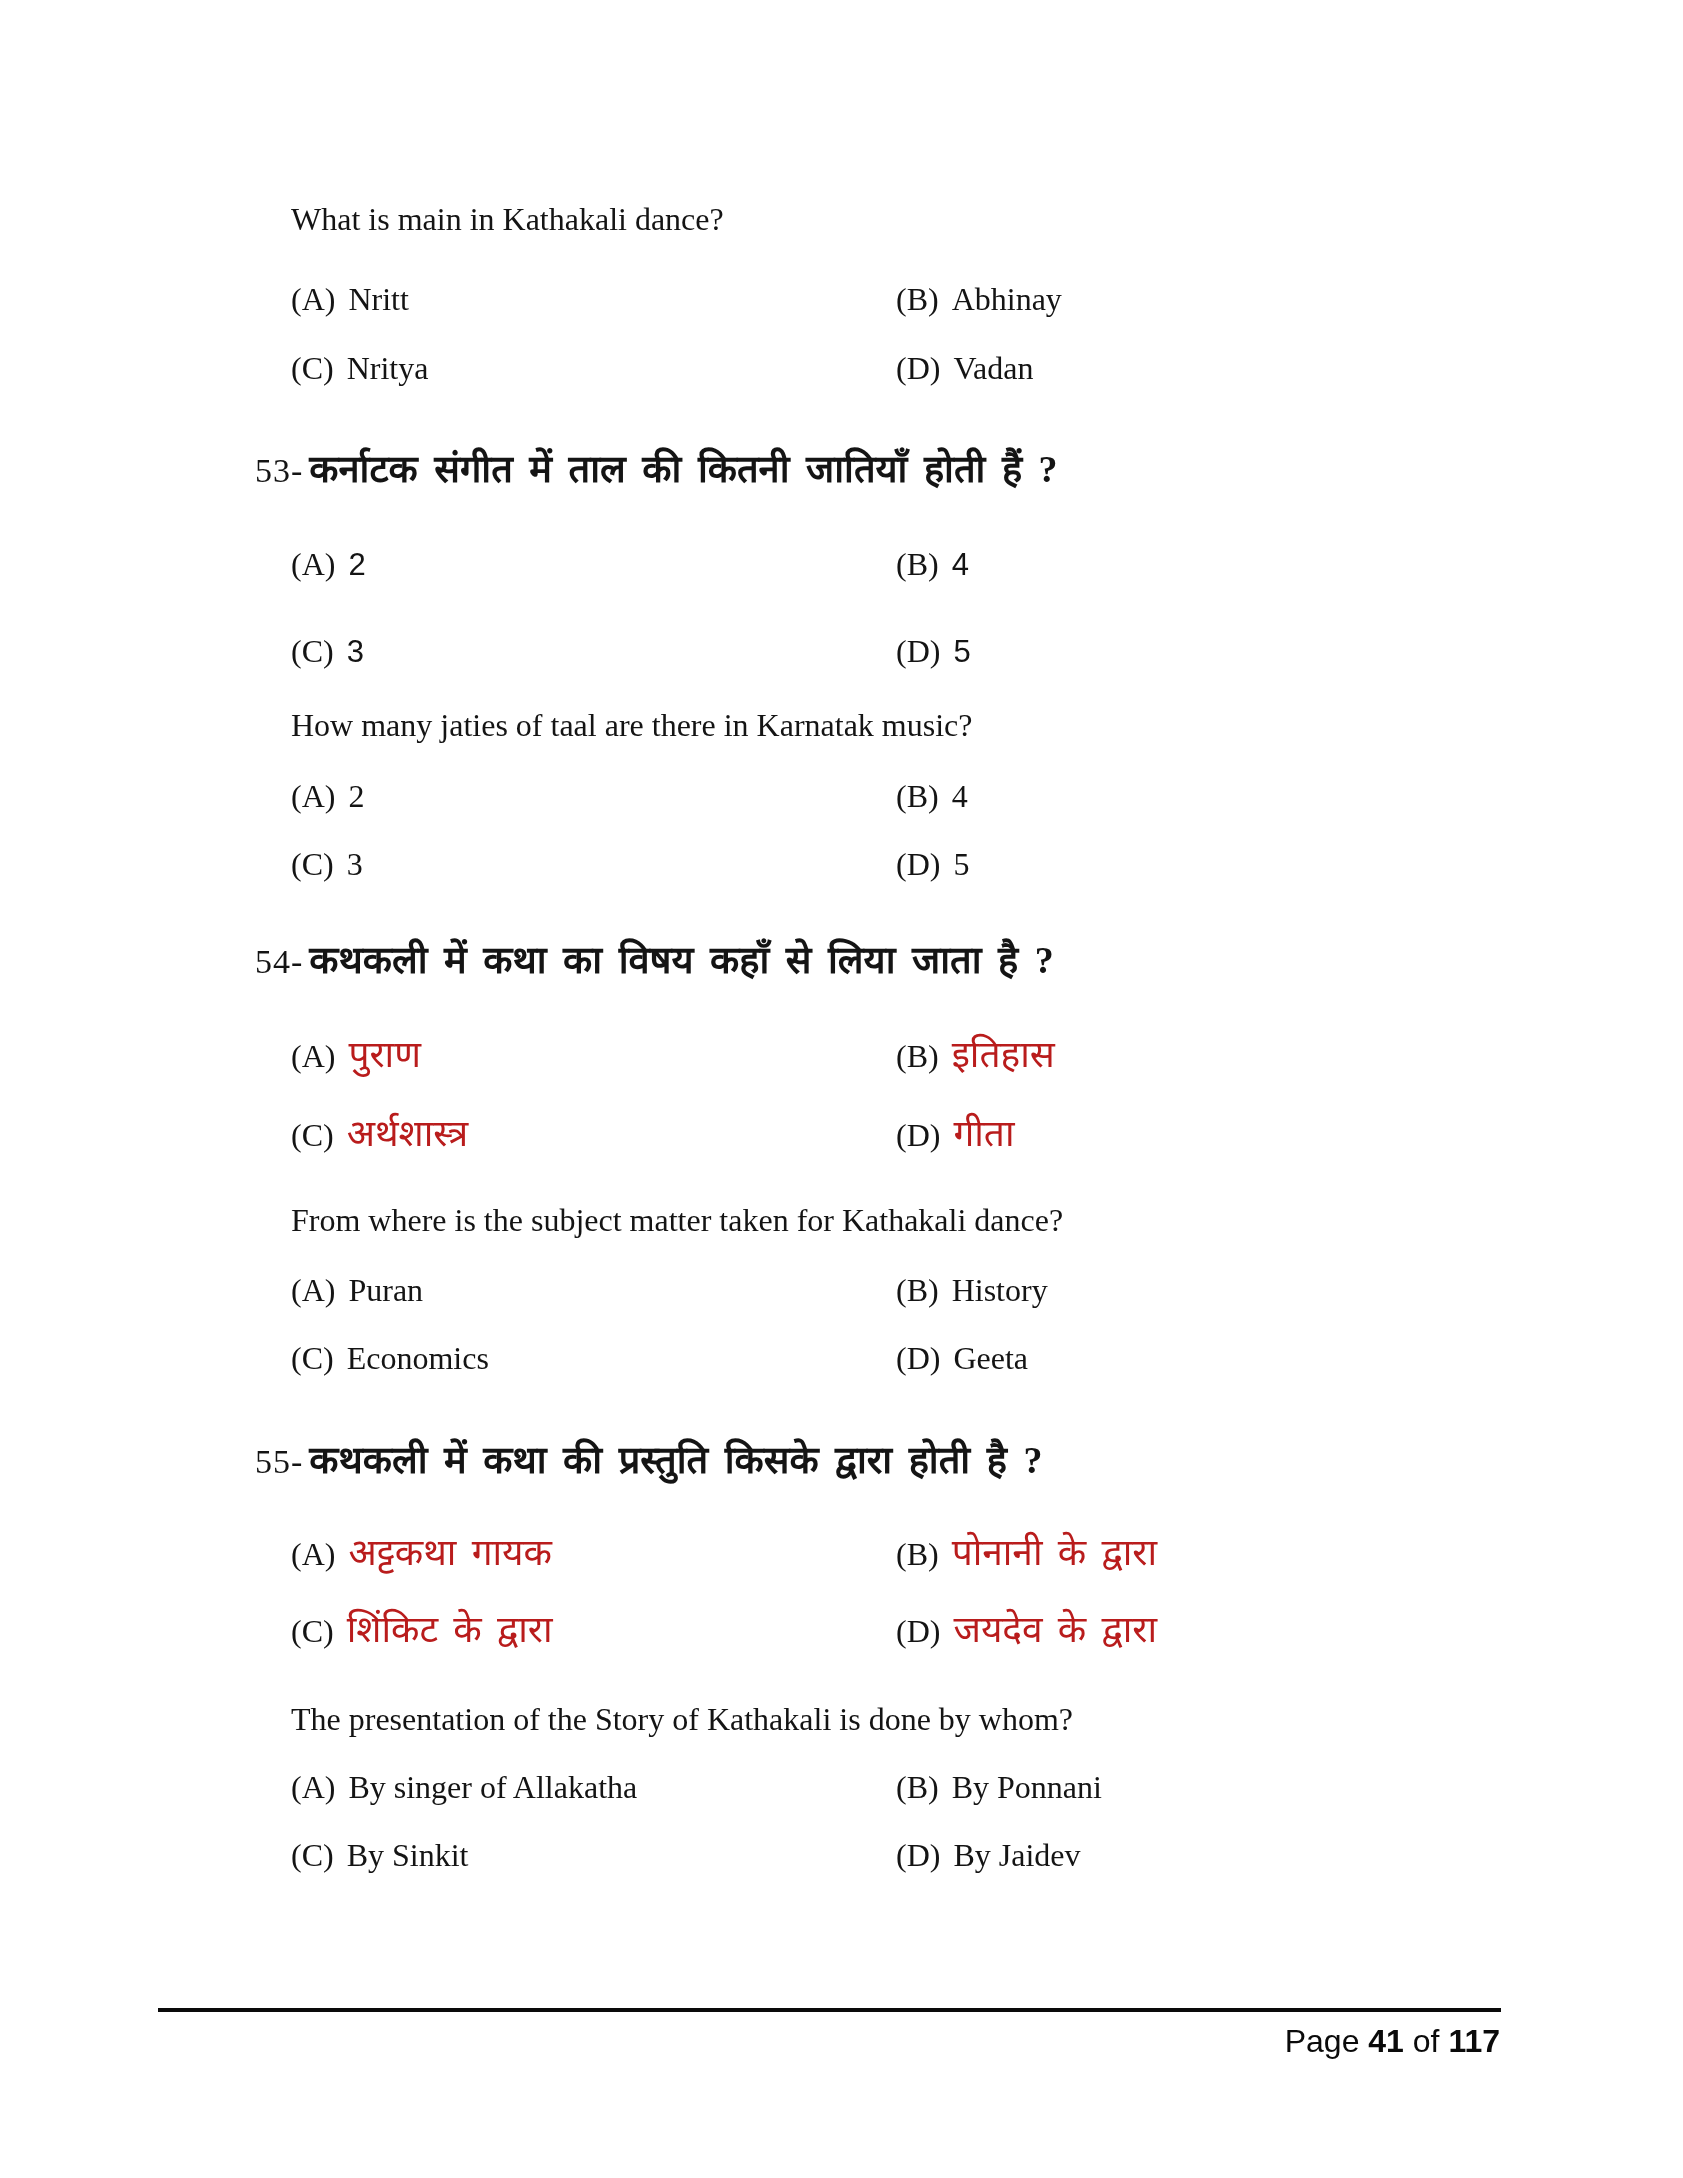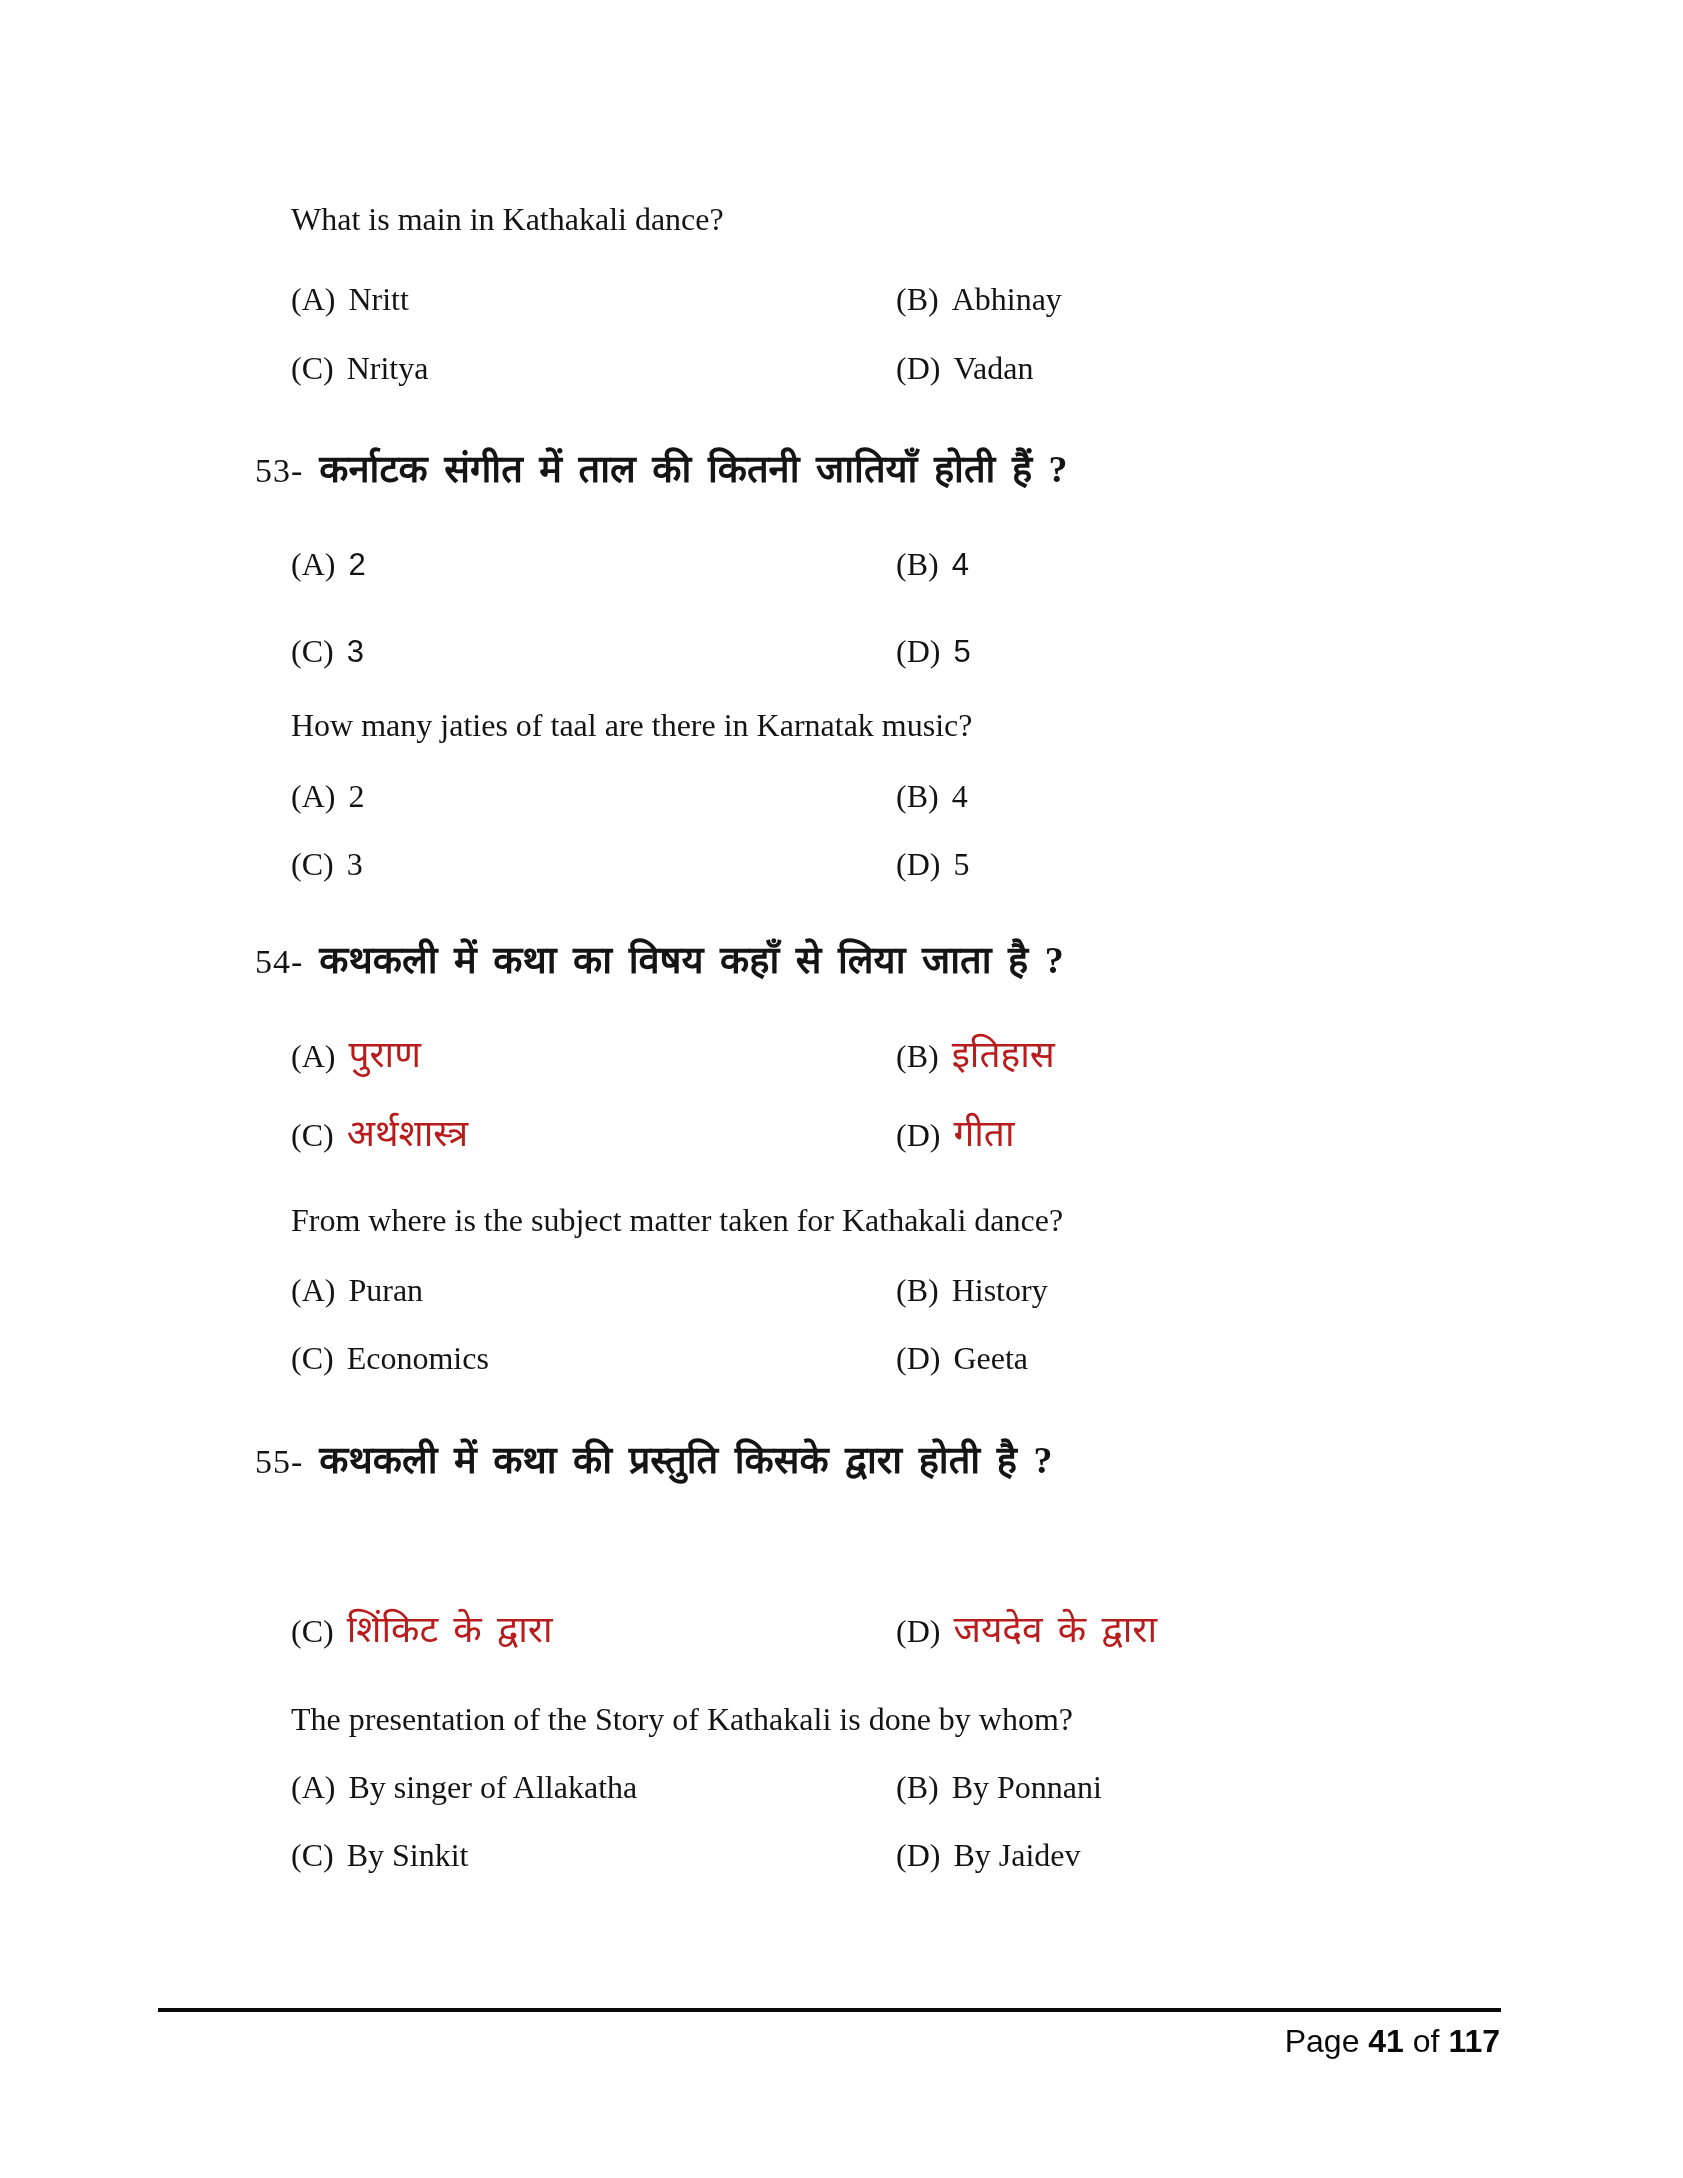--- a/index.html
+++ b/index.html
@@ -9,21 +9,21 @@
     height: 2178px;
     background: #ffffff;
     color: #111;
     overflow: hidden;
     font-family: "Liberation Serif", serif;
   }
   .row { position: absolute; left: 291px; line-height: 1; white-space: nowrap; text-align: center; }
   .row.hi-q { left: 255px; }
   .q-en { font-size: 32px; color: #141414; }
   .q-hi { font-size: 38px; color: #141414; word-spacing: 7px; font-weight: bold; }
-  .qnum { font-size: 34px; color: #141414; margin-right: 16px; letter-spacing: 1px; }
+  .qnum { font-size: 34px; color: #141414; margin-right: 6px; letter-spacing: 1px; }
   .optrow { position: absolute; left: 0; top: 0; width: 100%; height: 46px; line-height: 1; }
   .opt { position: absolute; white-space: nowrap; }
   .opt.colA { left: 291px; }
   .opt.colB { left: 896px; }
   .opt-label { font-size: 32px; color: #141414; margin-right: 13px; }
   .opt-text-en { font-size: 32px; color: #141414; }
   .opt-text-hi { font-size: 37px; color: #b91c1c; word-spacing: 6px; }
   .opt-text-digit { font-size: 31px; font-family: "Liberation Sans", sans-serif; color: #141414; }
   .footer-rule {
     position: absolute;
@@ -102,20 +102,24 @@
     <span class="opt colB"><span class="opt-label">(B)</span><span class="opt-text-en">History</span></span>
   </div>
   <div class="optrow" style="top:1342px">
     <span class="opt colA"><span class="opt-label">(C)</span><span class="opt-text-en">Economics</span></span>
     <span class="opt colB"><span class="opt-label">(D)</span><span class="opt-text-en">Geeta</span></span>
   </div>
 
   <div class="row hi-q" style="top:1441px">
     <span class="qnum">55-</span><span class="q-hi">कथकली में कथा की प्रस्तुति किसके द्वारा होती है ?</span>
   </div>
+  <div class="optrow" style="top:1534px">
+    <span class="opt colA"><span class="opt-label">(A)</span><span class="opt-text-hi">अट्टकथा गायक</span></span>
+    <span class="opt colB"><span class="opt-label">(B)</span><span class="opt-text-hi">पोनानी के द्वारा</span></span>
+  </div>
   <div class="optrow" style="top:1611px">
     <span class="opt colA"><span class="opt-label">(C)</span><span class="opt-text-hi">शिंकिट के द्वारा</span></span>
     <span class="opt colB"><span class="opt-label">(D)</span><span class="opt-text-hi">जयदेव के द्वारा</span></span>
   </div>
 
   <div class="row" style="top:1703px">
     <span class="q-en">The presentation of the Story of Kathakali is done by whom?</span>
   </div>
   <div class="optrow" style="top:1771px">
     <span class="opt colA"><span class="opt-label">(A)</span><span class="opt-text-en">By singer of Allakatha</span></span>

